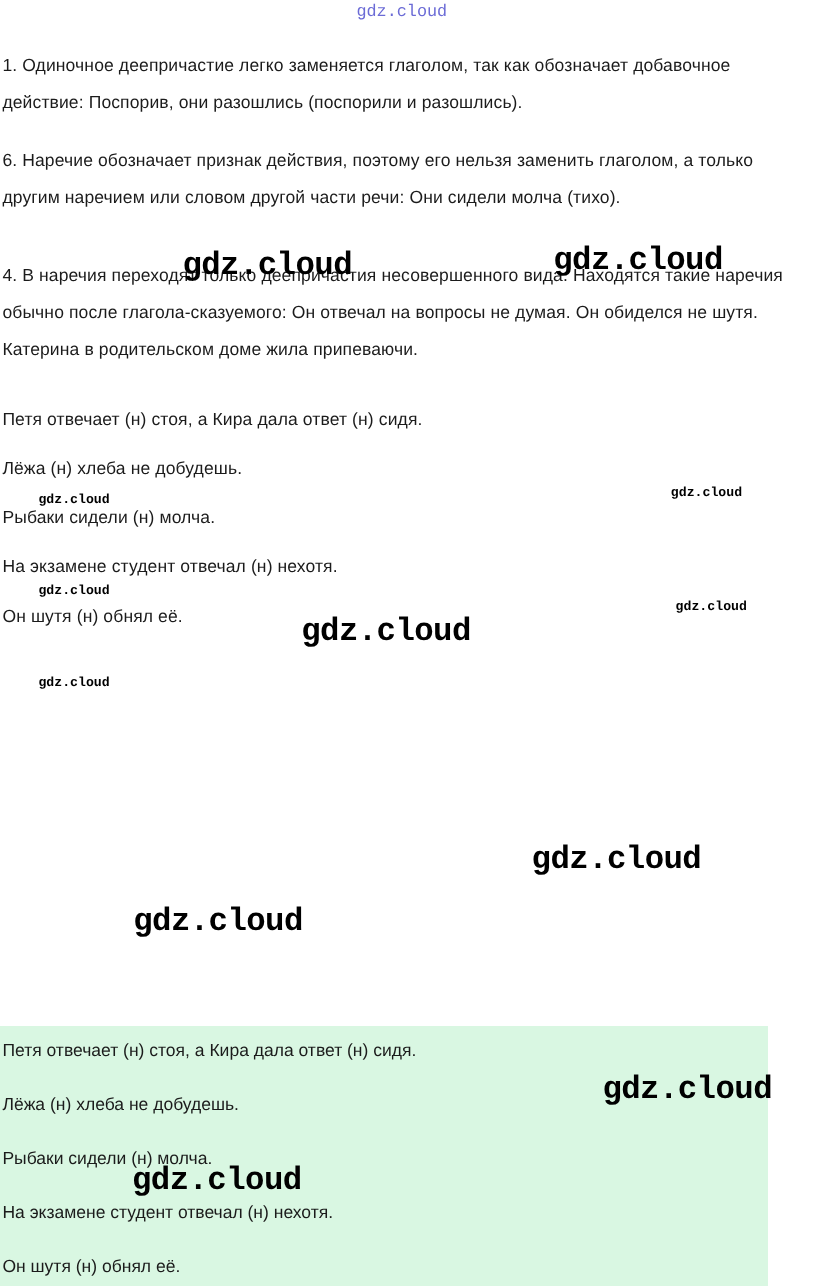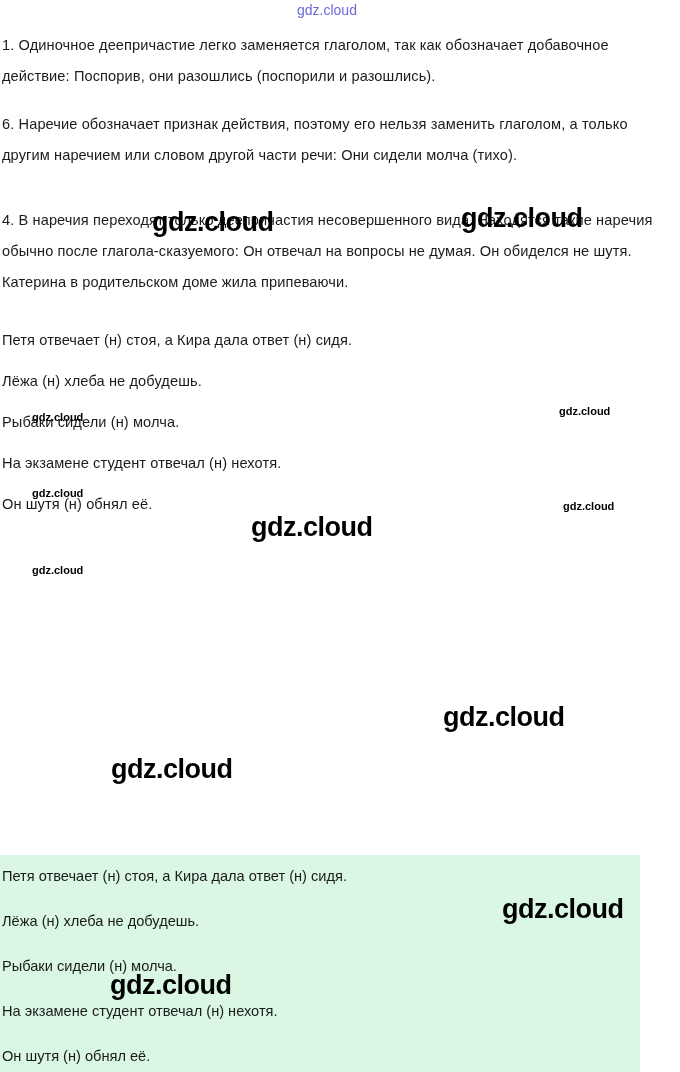--- a/index.html
+++ b/index.html
@@ -16,21 +16,21 @@
     overflow: hidden;
   }
   .page {
     position: relative;
     width: 680px;
     height: 1072px;
   }
   .content {
     position: absolute;
     left: 0;
-    top: 0;
+    top: 10px;
     width: 680px;
   }
   .para {
     font-size: 14.6px;
     line-height: 31px;
     color: #1b1b1b;
     padding: 0 4px 0 2px;
     margin: 0;
     letter-spacing: 0.1px;
   }
@@ -54,21 +54,21 @@
   .hl-line {
     font-size: 14.6px;
     line-height: 22px;
     color: #1b1b1b;
     margin: 0 0 23px 0;
   }
   
   .wm {
     position: absolute;
     color: #000;
-    font-family: Liberation Sans, sans-serif;
+    font-family: Liberation Mono, monospace;
     font-weight: bold;
     white-space: nowrap;
     pointer-events: none;
   }
   .wm-big {
     font-size: 27px;
     letter-spacing: -0.5px;
   }
   .wm-small {
     font-size: 11px;

